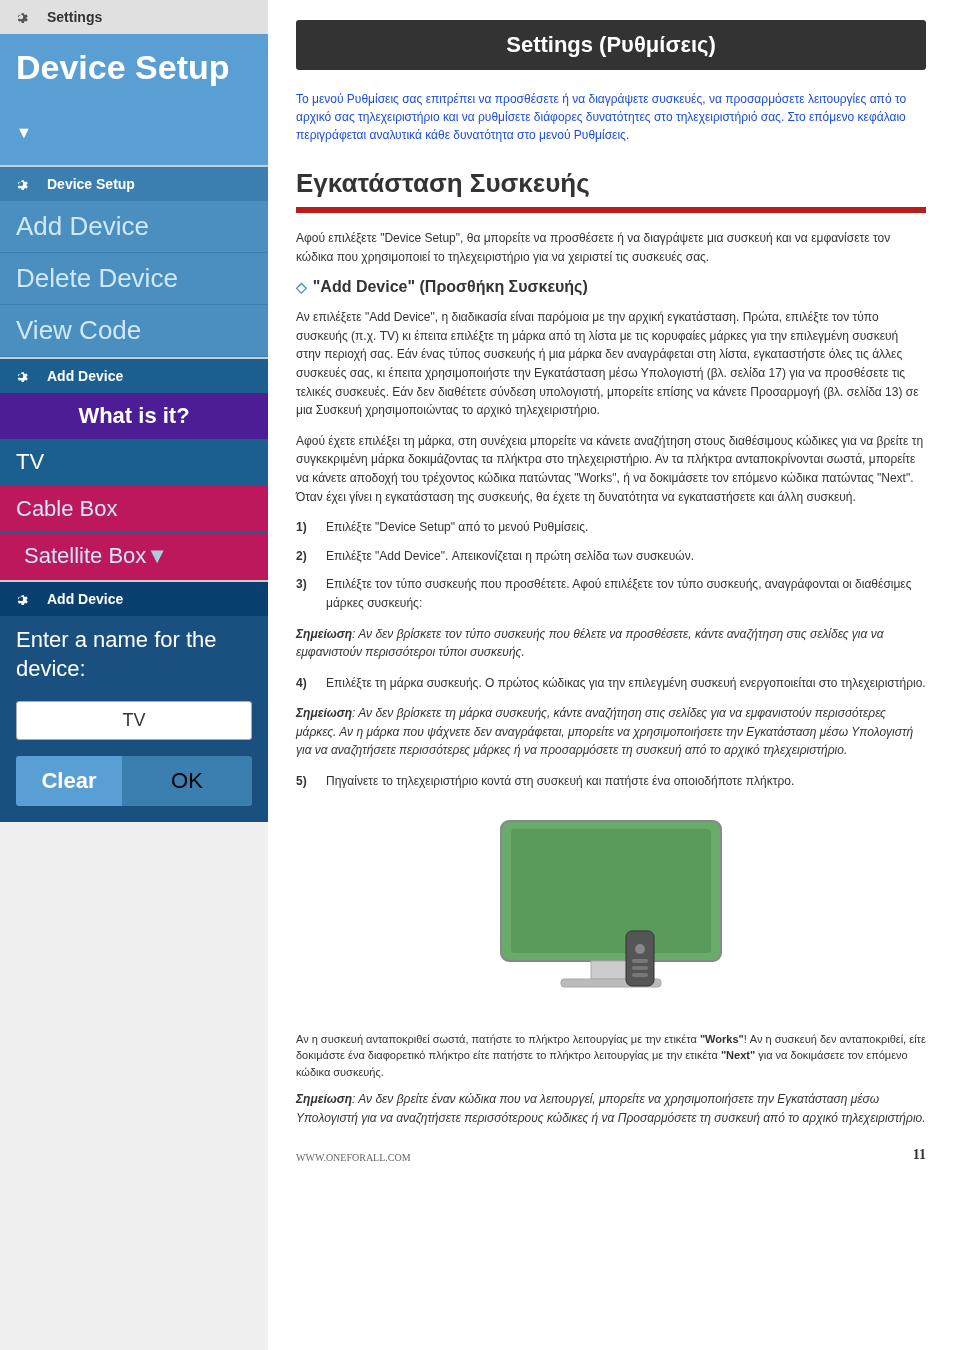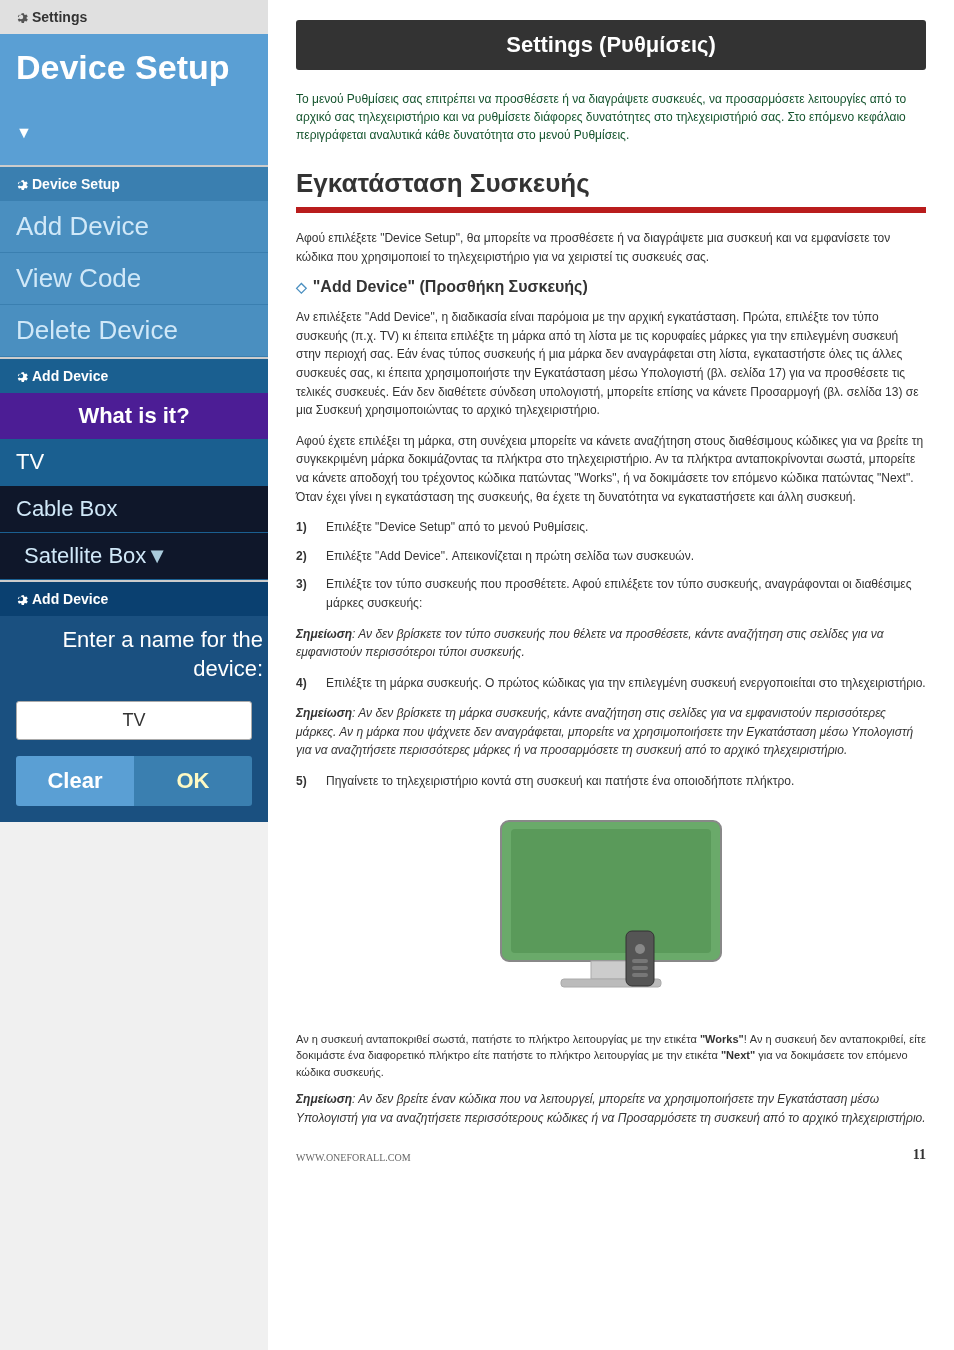--- a/index.html
+++ b/index.html
@@ -24,21 +24,21 @@
     }
 
     .sidebar-section {
       background: #f0f0f0;
       padding: 0;
     }
 
     .sidebar-header {
       display: flex;
       align-items: center;
-      gap: 2px;
+      gap: 17px;
       padding: 8px 12px;
       background: #e0e0e0;
     }
 
     .gear-icon {
       width: 18px;
       height: 18px;
       fill: #555;
     }
 
@@ -128,21 +128,21 @@
     .sidebar-what {
       background: #4c1d95;
       color: #fff;
       font-size: 22px;
       font-weight: bold;
       padding: 10px 16px;
       text-align: center;
     }
 
     .sidebar-type-item {
-      background: #0f172a;
+      background: #be185d;
       color: #d0e8f8;
       font-size: 22px;
       padding: 10px 16px;
       cursor: pointer;
       border-bottom: 1px solid #1a5f90;
       display: flex;
       align-items: center;
     }
 
     .sidebar-type-item.selected {
@@ -159,22 +159,22 @@
       background: #0a4070;
     }
 
     .sidebar-section4 .sidebar-header-label {
       color: #fff;
     }
 
     .sidebar-name-label {
       color: #fff;
       font-size: 22px;
-      padding: 10px 5px;
-      text-align: right;
+      padding: 10px 16px;
+      text-align: left;
       line-height: 1.3;
     }
 
     .sidebar-name-input {
       margin: 8px 16px;
       border: 1px solid #aaa;
       background: #fff;
       color: #333;
       font-size: 18px;
       padding: 8px 12px;
@@ -197,25 +197,25 @@
       border: none;
       padding: 12px 0;
       flex: 1;
       cursor: pointer;
       border-radius: 3px 0 0 3px;
       text-align: center;
     }
 
     .btn-ok {
       background: #3a7fb0;
-      color: #fef9c3;
+      color: #000000;
       font-size: 22px;
-      font-weight: bold;
+      font-weight: normal;
       border: none;
-      padding: 12px 0;
+      padding: 12px 12px;
       flex: 1;
       cursor: pointer;
       border-radius: 0 3px 3px 0;
     }
 
     
     .main-content {
       flex: 1;
       padding: 20px 28px 28px;
       overflow-y: auto;
@@ -229,21 +229,21 @@
       text-align: center;
       font-size: 22px;
       font-weight: bold;
       padding: 12px 0;
       margin-bottom: 20px;
       border-radius: 3px;
     }
 
     .intro-text {
       font-size: 12px;
-      color: #14532d;
+      color: #1d4ed8;
       line-height: 1.5;
       margin-bottom: 24px;
     }
 
     .section-heading {
       font-size: 26px;
       font-weight: bold;
       color: #333;
       border-bottom: 6px solid #b91c1c;
       padding-bottom: 8px;
@@ -358,24 +358,24 @@
     <div class="sidebar-header">
       <svg class="gear-icon" viewBox="0 0 24 24">
         <path fill="#fff" d="M12 15a3 3 0 1 1 0-6 3 3 0 0 1 0 6zm7.3-2.3l1.7-1.3-1.6-2.8-2.1.8a6.9 6.9 0 0 0-1.1-.6L16 7h-3.2l-.3 2.1a6.4 6.4 0 0 0-1.1.6l-2.1-.8L7.7 11.4l1.7 1.3a6.5 6.5 0 0 0 0 1.4l-1.7 1.3 1.6 2.8 2.1-.8c.3.2.7.4 1.1.6L12.8 20H16l.3-2.1c.4-.2.8-.4 1.1-.6l2.1.8 1.6-2.8-1.7-1.3a6.5 6.5 0 0 0 0-1.3z"></path>
       </svg>
       <span class="sidebar-header-label">Device Setup</span>
     </div>
     <div class="sidebar-menu-item">
       <span>Add Device</span>
     </div>
     <div class="sidebar-menu-item">
+      <span>Delete Device</span>
+    </div>
+    <div class="sidebar-menu-item">
       <span>View Code</span>
-    </div>
-    <div class="sidebar-menu-item">
-      <span>Delete Device</span>
     </div>
   </div>
 
   <div class="sidebar-divider"></div>
 
   <div class="sidebar-section3">
     <div class="sidebar-header">
       <svg class="gear-icon" viewBox="0 0 24 24">
         <path fill="#fff" d="M12 15a3 3 0 1 1 0-6 3 3 0 0 1 0 6zm7.3-2.3l1.7-1.3-1.6-2.8-2.1.8a6.9 6.9 0 0 0-1.1-.6L16 7h-3.2l-.3 2.1a6.4 6.4 0 0 0-1.1.6l-2.1-.8L7.7 11.4l1.7 1.3a6.5 6.5 0 0 0 0 1.4l-1.7 1.3 1.6 2.8 2.1-.8c.3.2.7.4 1.1.6L12.8 20H16l.3-2.1c.4-.2.8-.4 1.1-.6l2.1.8 1.6-2.8-1.7-1.3a6.5 6.5 0 0 0 0-1.3z"></path>
       </svg>

